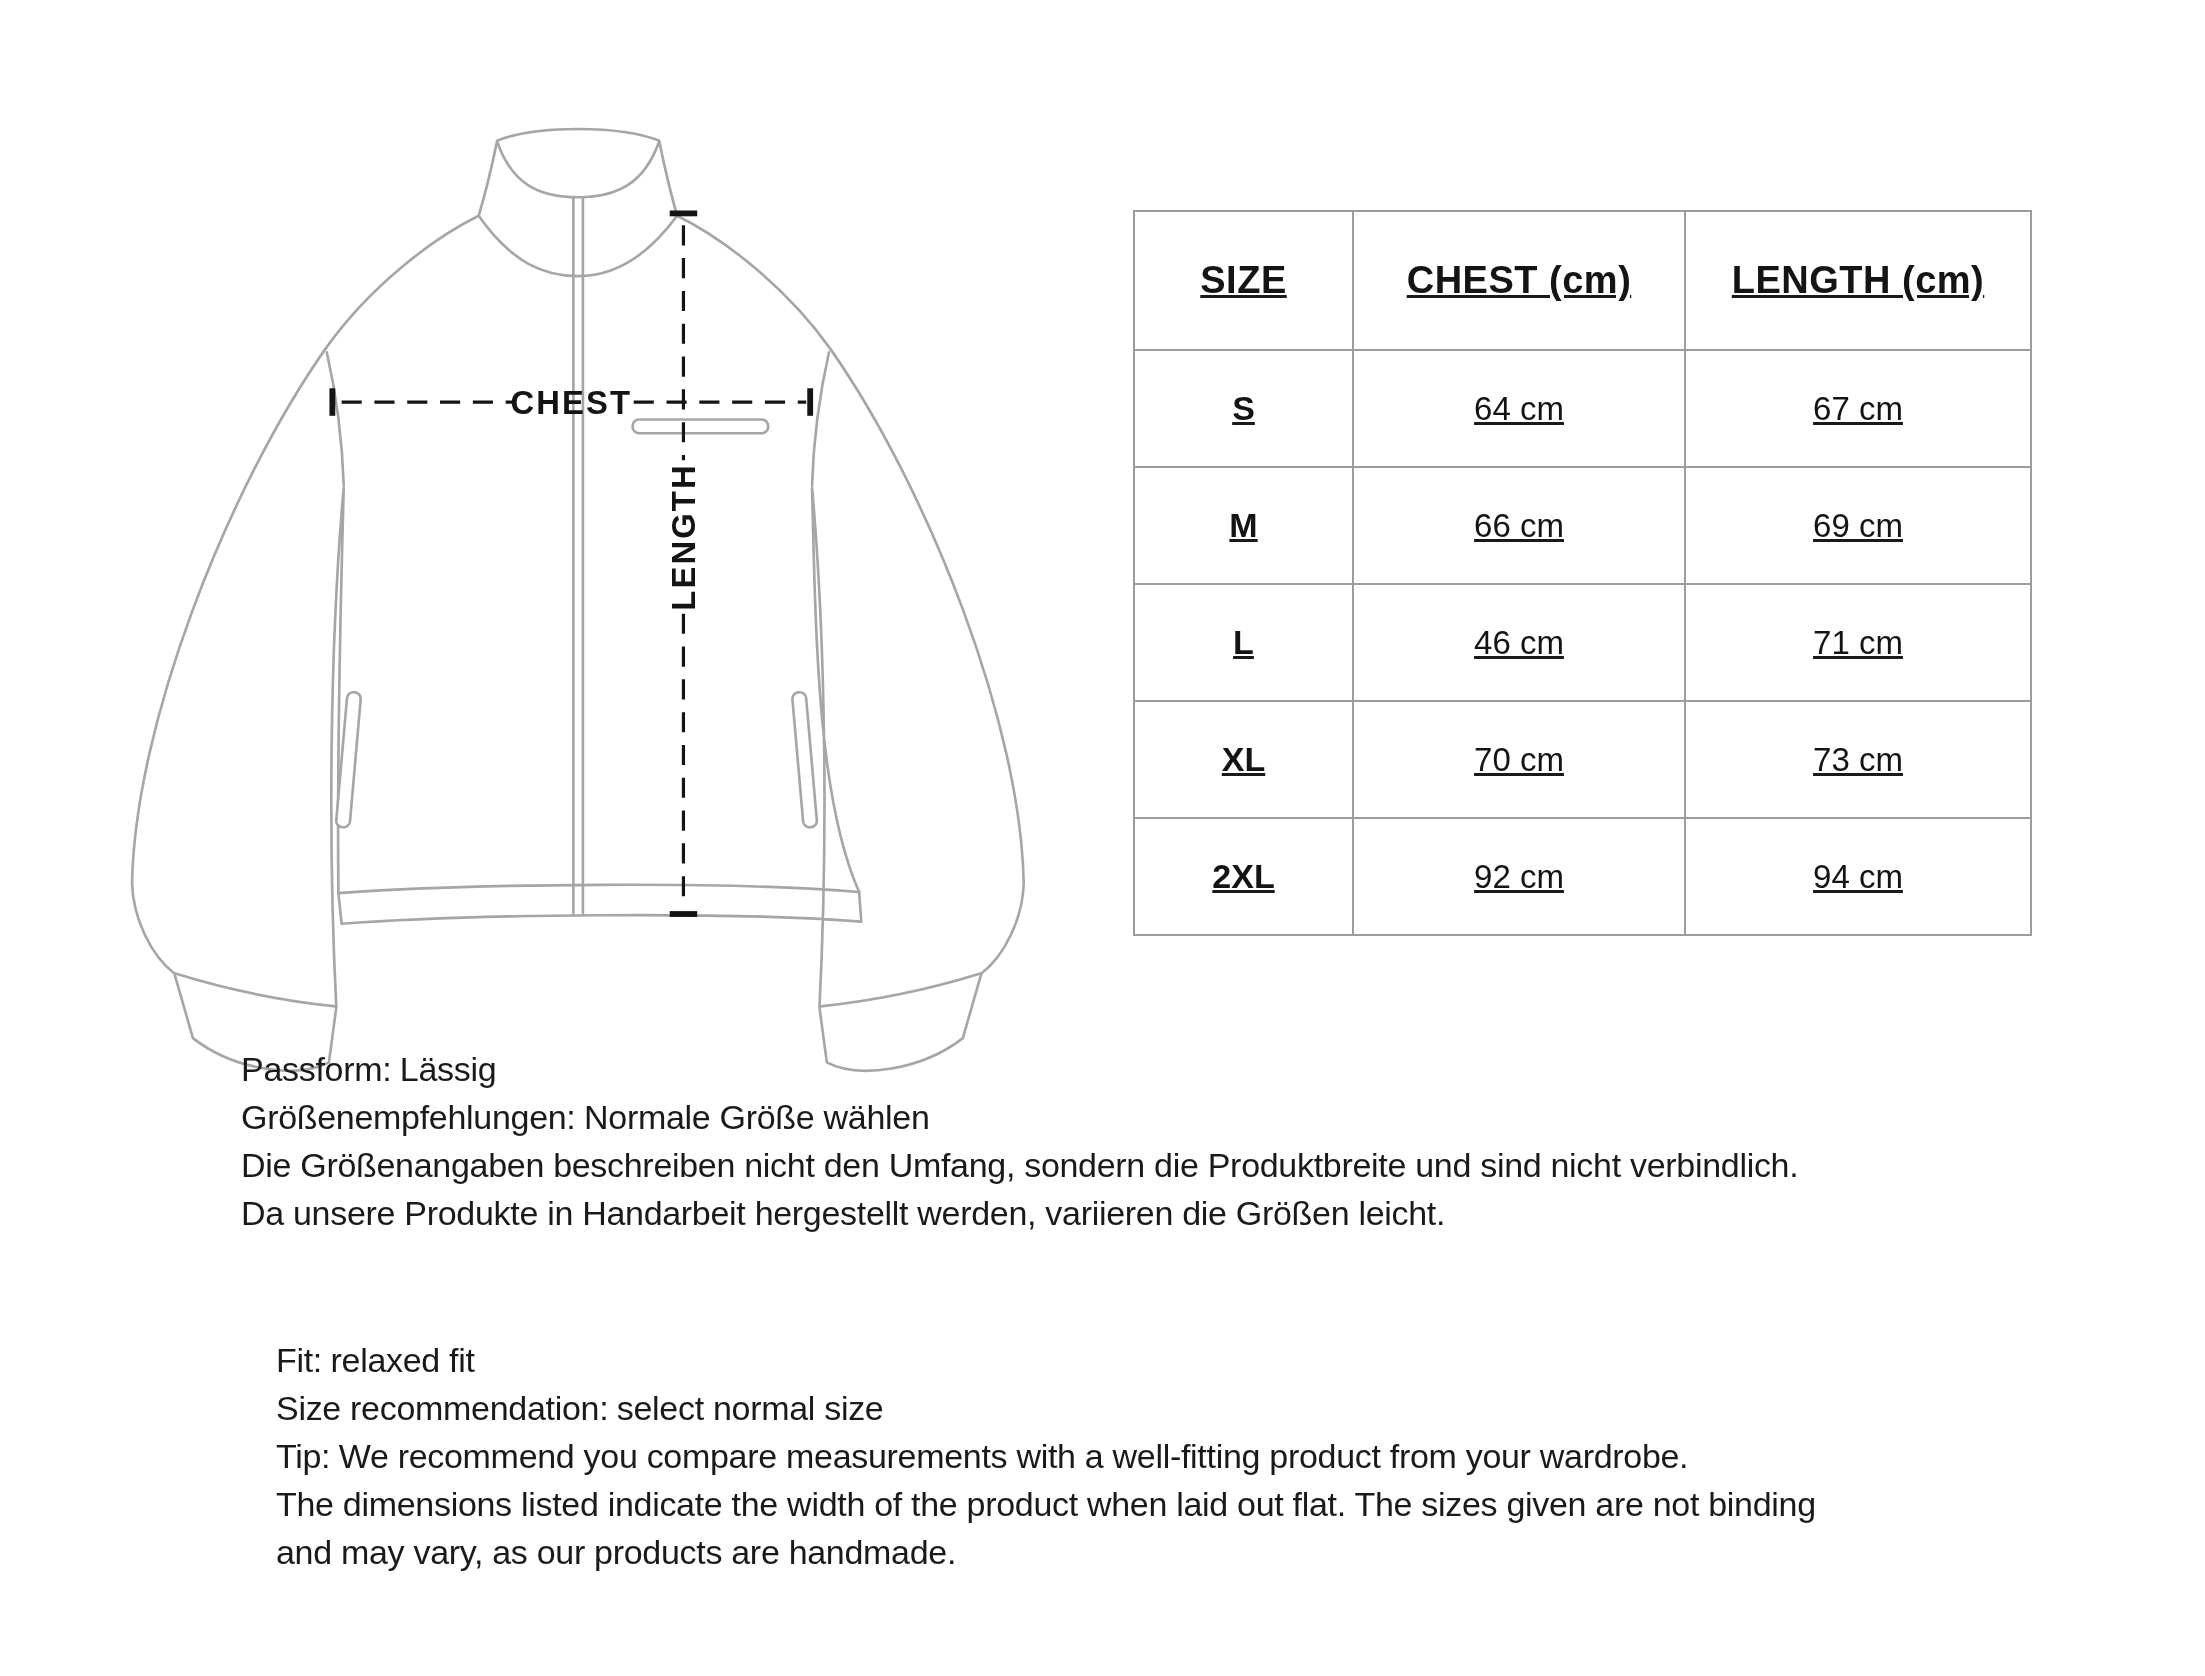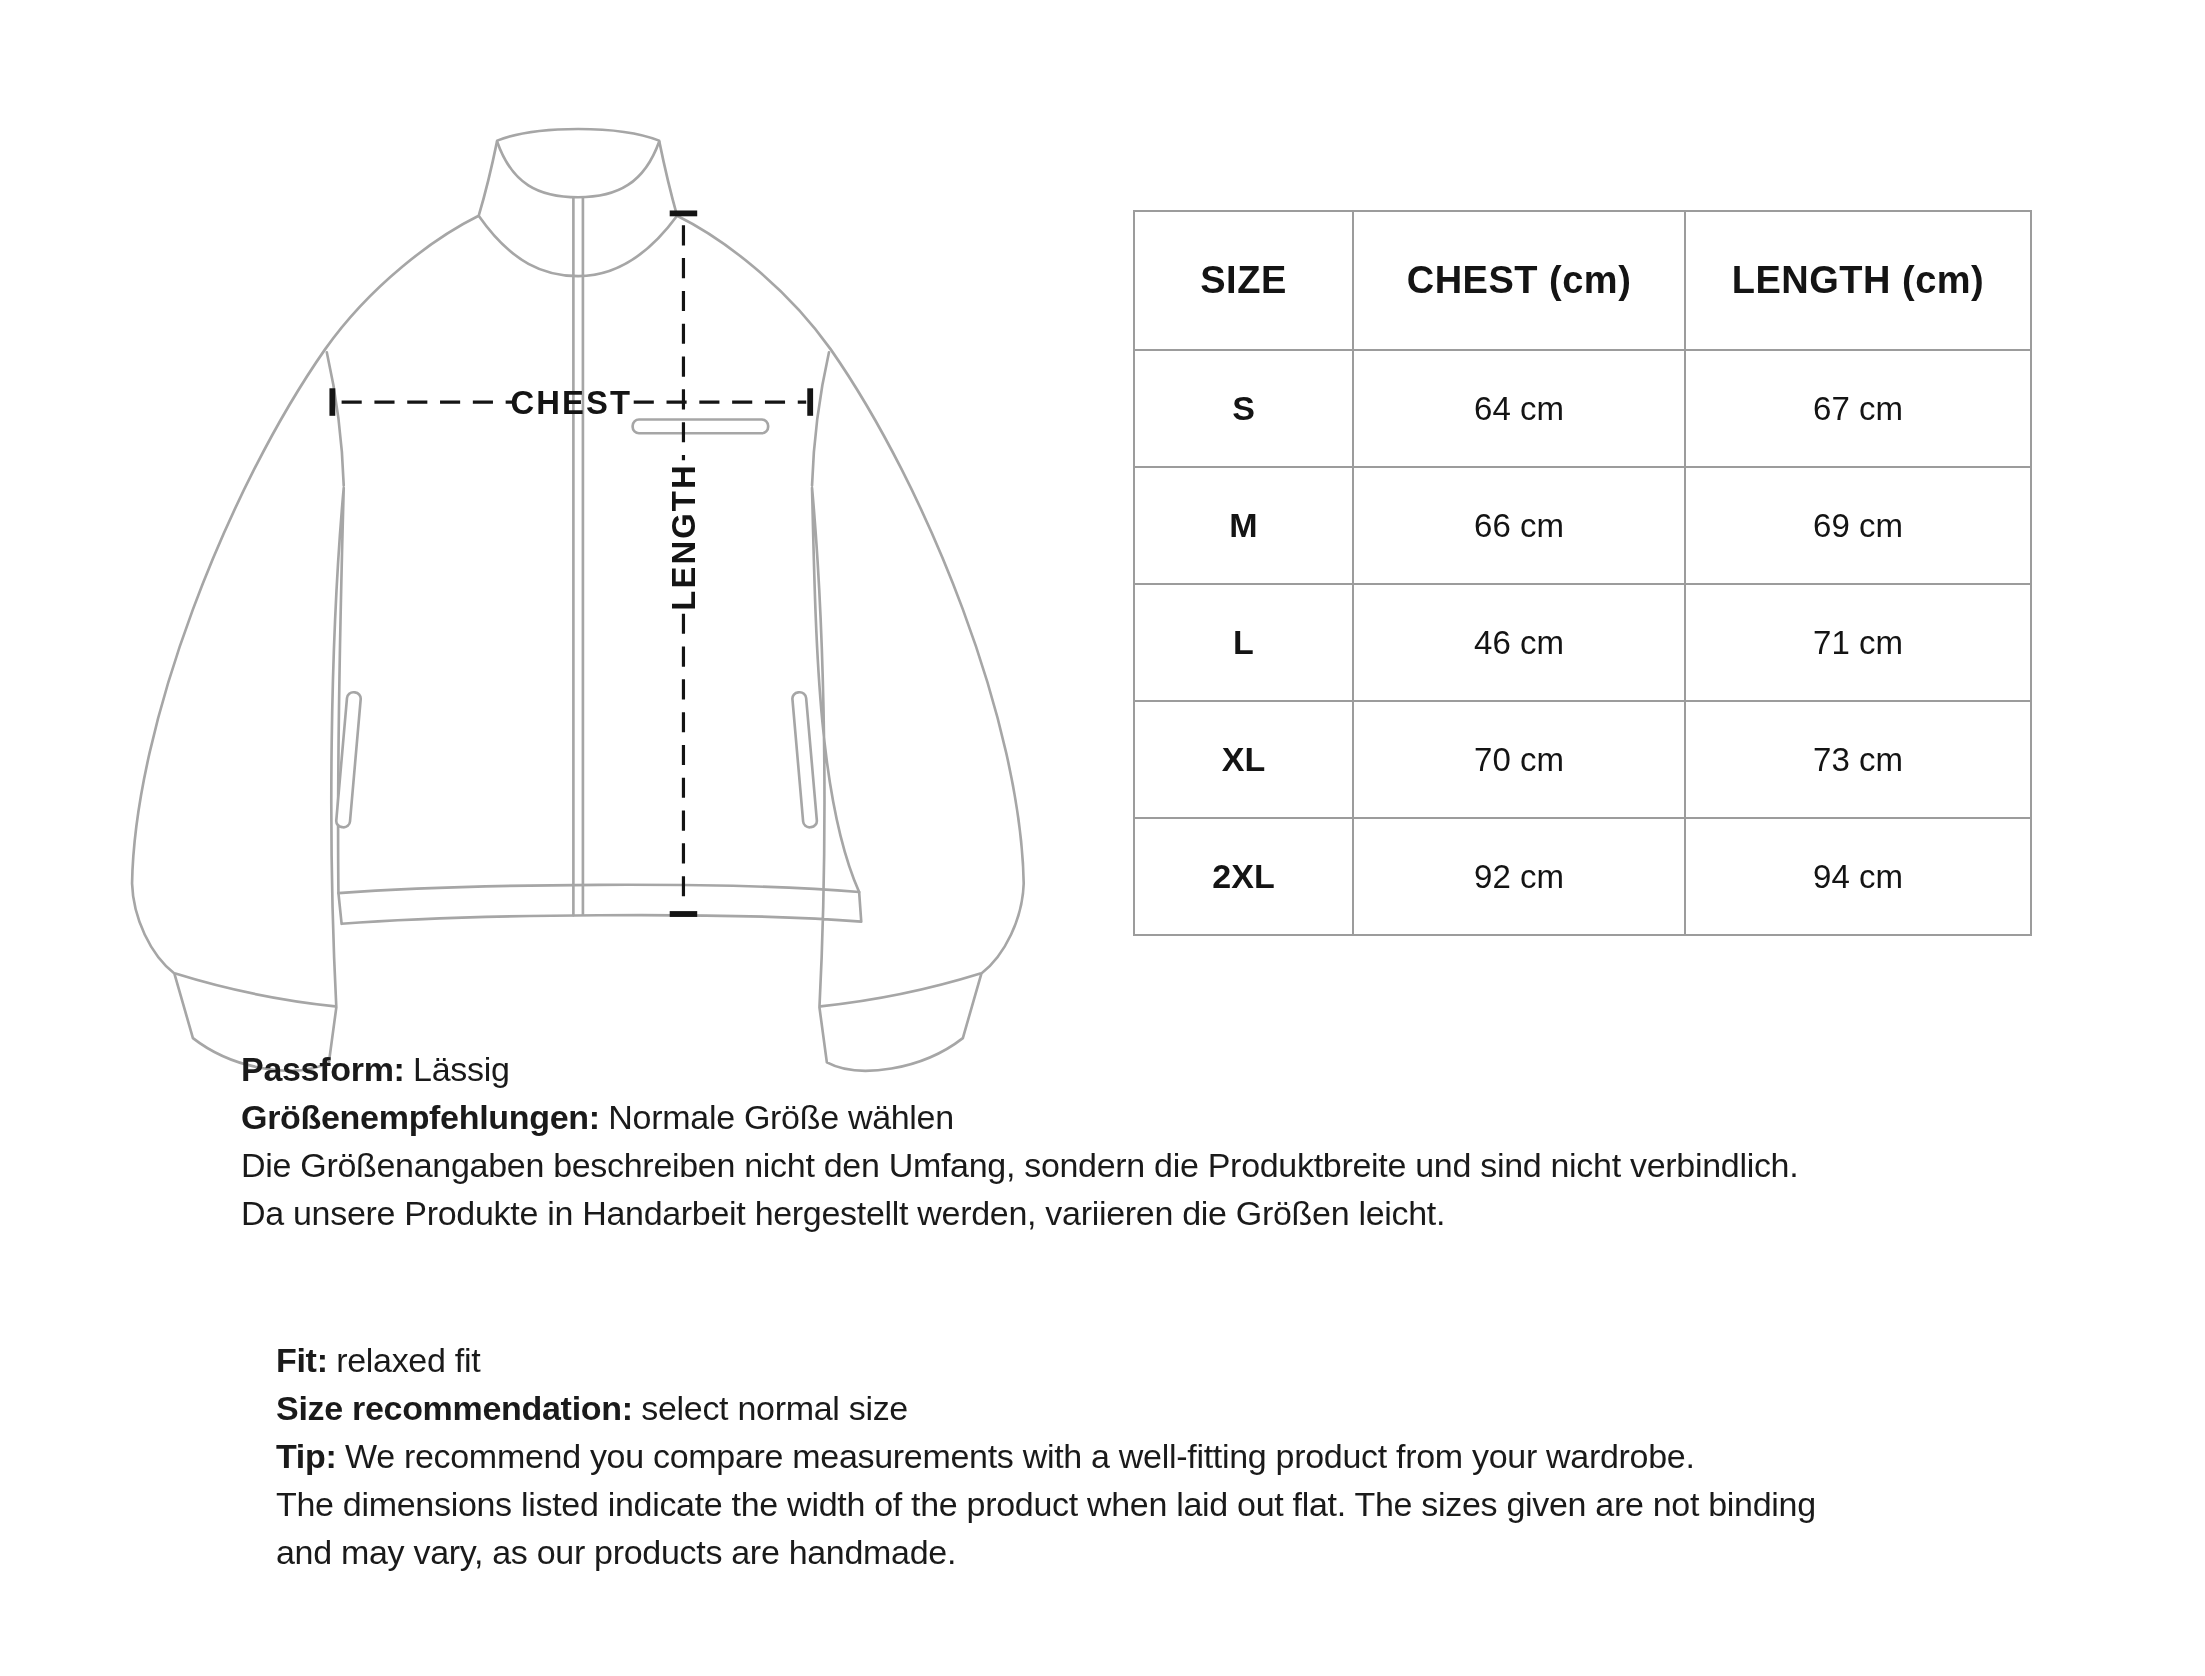--- a/index.html
+++ b/index.html
@@ -6,37 +6,37 @@
   #screen{position:relative;width:2205px;height:1676px;background:#ffffff;
           font-family:"Liberation Sans",sans-serif;color:#1a1a1a;overflow:hidden;}
 
   
   #jacket-wrap{position:absolute;left:95px;top:111px;width:979px;height:1016px;}
   #jacket-wrap svg{display:block;width:100%;height:100%;}
   .meas-label{font-family:"Liberation Sans",sans-serif;font-weight:bold;font-size:62px;
               letter-spacing:4px;fill:#141414;}
 
   
-  #size-table-wrap{position:absolute;left:1133px;top:210px;width:995px;height:723px;}
+  #size-table-wrap{position:absolute;left:1133px;top:210px;width:995px;height:723px;text-decoration:underline;}
   table.size{border-collapse:collapse;table-layout:fixed;width:897px;height:723px;background:#fff;}
   table.size th,table.size td{border:2.1px solid #9c9c9c;text-align:center;vertical-align:middle;
               padding:0;color:#141414;}
   table.size th{font-size:38px;font-weight:bold;letter-spacing:0.5px;}
   table.size tr.hdr{height:139px;}
   table.size tr.row{height:117px;}
   td.size-cell{font-size:34px;font-weight:bold;}
   td.val-cell{font-size:33px;font-weight:normal;}
   col.c1{width:219px;} col.c2{width:332px;} col.c3{width:346px;}
 
   
   .info{position:absolute;left:241px;width:1884px;font-size:34px;line-height:48px;
         letter-spacing:-0.3px;color:#1a1a1a;}
   #info-de{top:1045px;}
   #info-en{top:1336px;margin-left:35px;}
-  .info .b{font-weight:bold;margin-right:8.5px;}
+  .info .b{font-weight:normal;margin-right:8.5px;}
 </style>
 </head>
 <body>
 
 <div id="screen">
 
   <div id="jacket-wrap">
     <svg viewBox="0 0 1850 1920">
 
       <g stroke="#a6a6a6" stroke-width="5" fill="none" stroke-linecap="round" stroke-linejoin="round">

